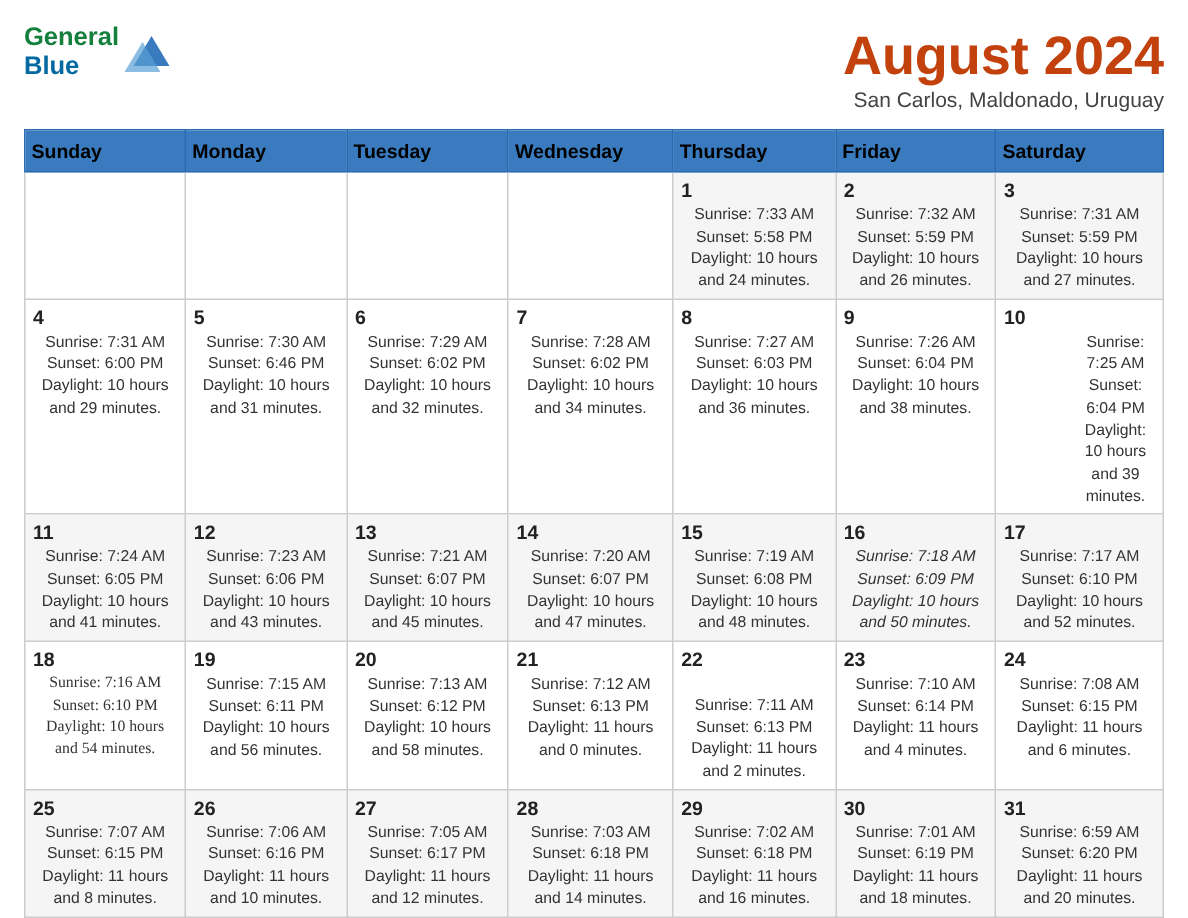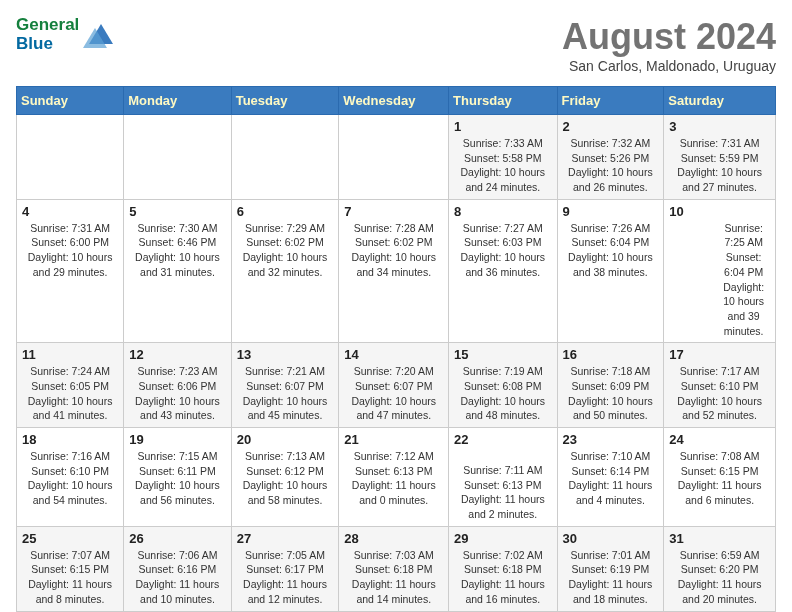--- a/index.html
+++ b/index.html
@@ -20,34 +20,34 @@
       display: flex;
       align-items: center;
       gap: 4px;
     }
     .title-area {
       text-align: right;
     }
     .month-title {
       font-size: 36px;
       font-weight: bold;
-      color: #737373;
+      color: #c2410c;
     }
     .subtitle {
       font-size: 14px;
       color: #444;
     }
     table {
       width: 100%;
       border-collapse: collapse;
       font-size: 11px;
     }
     thead tr th {
       background: #3a7bbf;
-      color: #fef9c3;
+      color: #000000;
       padding: 6px 4px;
       text-align: left;
       font-size: 13px;
       font-weight: bold;
       border: 1px solid #2a6aaf;
     }
     tbody tr {
       vertical-align: top;
     }
     tbody tr:nth-child(odd) {
@@ -133,21 +133,21 @@
         <td class="empty-cell"></td>
         <td>
           <span class="day-num">1</span>
           <div class="day-info" style="white-space: pre-line;">Sunrise: 7:33 AM
 Sunset: 5:58 PM
 Daylight: 10 hours and 24 minutes.</div>
         </td>
         <td>
           <span class="day-num">2</span>
           <div class="day-info" style="white-space: pre-line;">Sunrise: 7:32 AM
-Sunset: 5:26 PM
+Sunset: 5:59 PM
 Daylight: 10 hours and 26 minutes.</div>
         </td>
         <td>
           <span class="day-num">3</span>
           <div class="day-info" style="white-space: pre-line;">Sunrise: 7:31 AM
 Sunset: 5:59 PM
 Daylight: 10 hours and 27 minutes.</div>
         </td>
       </tr>
       <tr>
@@ -220,35 +220,35 @@
 Daylight: 10 hours and 47 minutes.</div>
         </td>
         <td>
           <span class="day-num">15</span>
           <div class="day-info" style="white-space: pre-line;">Sunrise: 7:19 AM
 Sunset: 6:08 PM
 Daylight: 10 hours and 48 minutes.</div>
         </td>
         <td>
           <span class="day-num">16</span>
-          <div class="day-info" style="white-space: pre-line;">Sunrise: 7:18 AM
+          <div class="day-info" style="white-space: pre-line; font-style: italic;">Sunrise: 7:18 AM
 Sunset: 6:09 PM
 Daylight: 10 hours and 50 minutes.</div>
         </td>
         <td>
           <span class="day-num">17</span>
           <div class="day-info" style="white-space: pre-line;">Sunrise: 7:17 AM
 Sunset: 6:10 PM
 Daylight: 10 hours and 52 minutes.</div>
         </td>
       </tr>
       <tr>
         <td>
           <span class="day-num">18</span>
-          <div class="day-info" style="white-space: pre-line;">Sunrise: 7:16 AM
+          <div class="day-info" style="white-space: pre-line; font-family: Liberation Serif, serif;">Sunrise: 7:16 AM
 Sunset: 6:10 PM
 Daylight: 10 hours and 54 minutes.</div>
         </td>
         <td>
           <span class="day-num">19</span>
           <div class="day-info" style="white-space: pre-line;">Sunrise: 7:15 AM
 Sunset: 6:11 PM
 Daylight: 10 hours and 56 minutes.</div>
         </td>
         <td>

